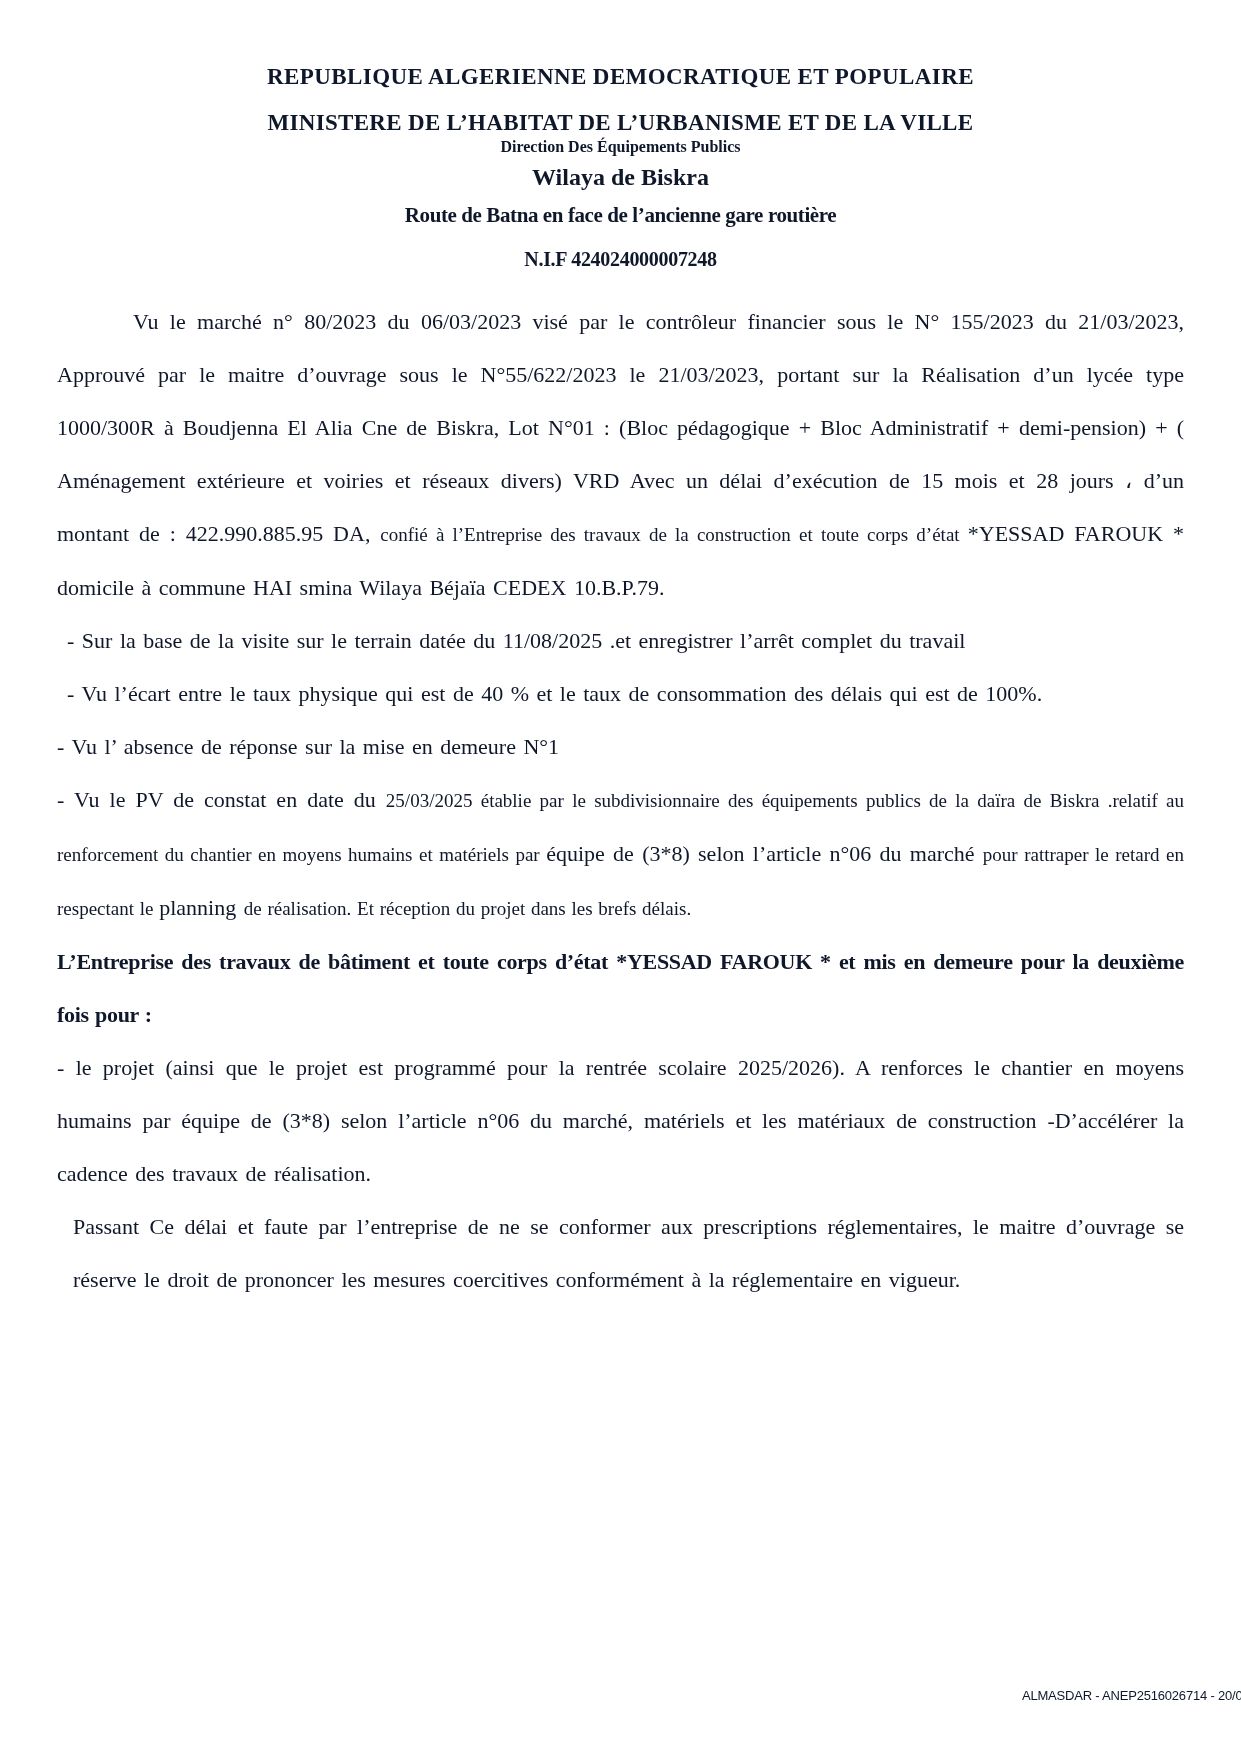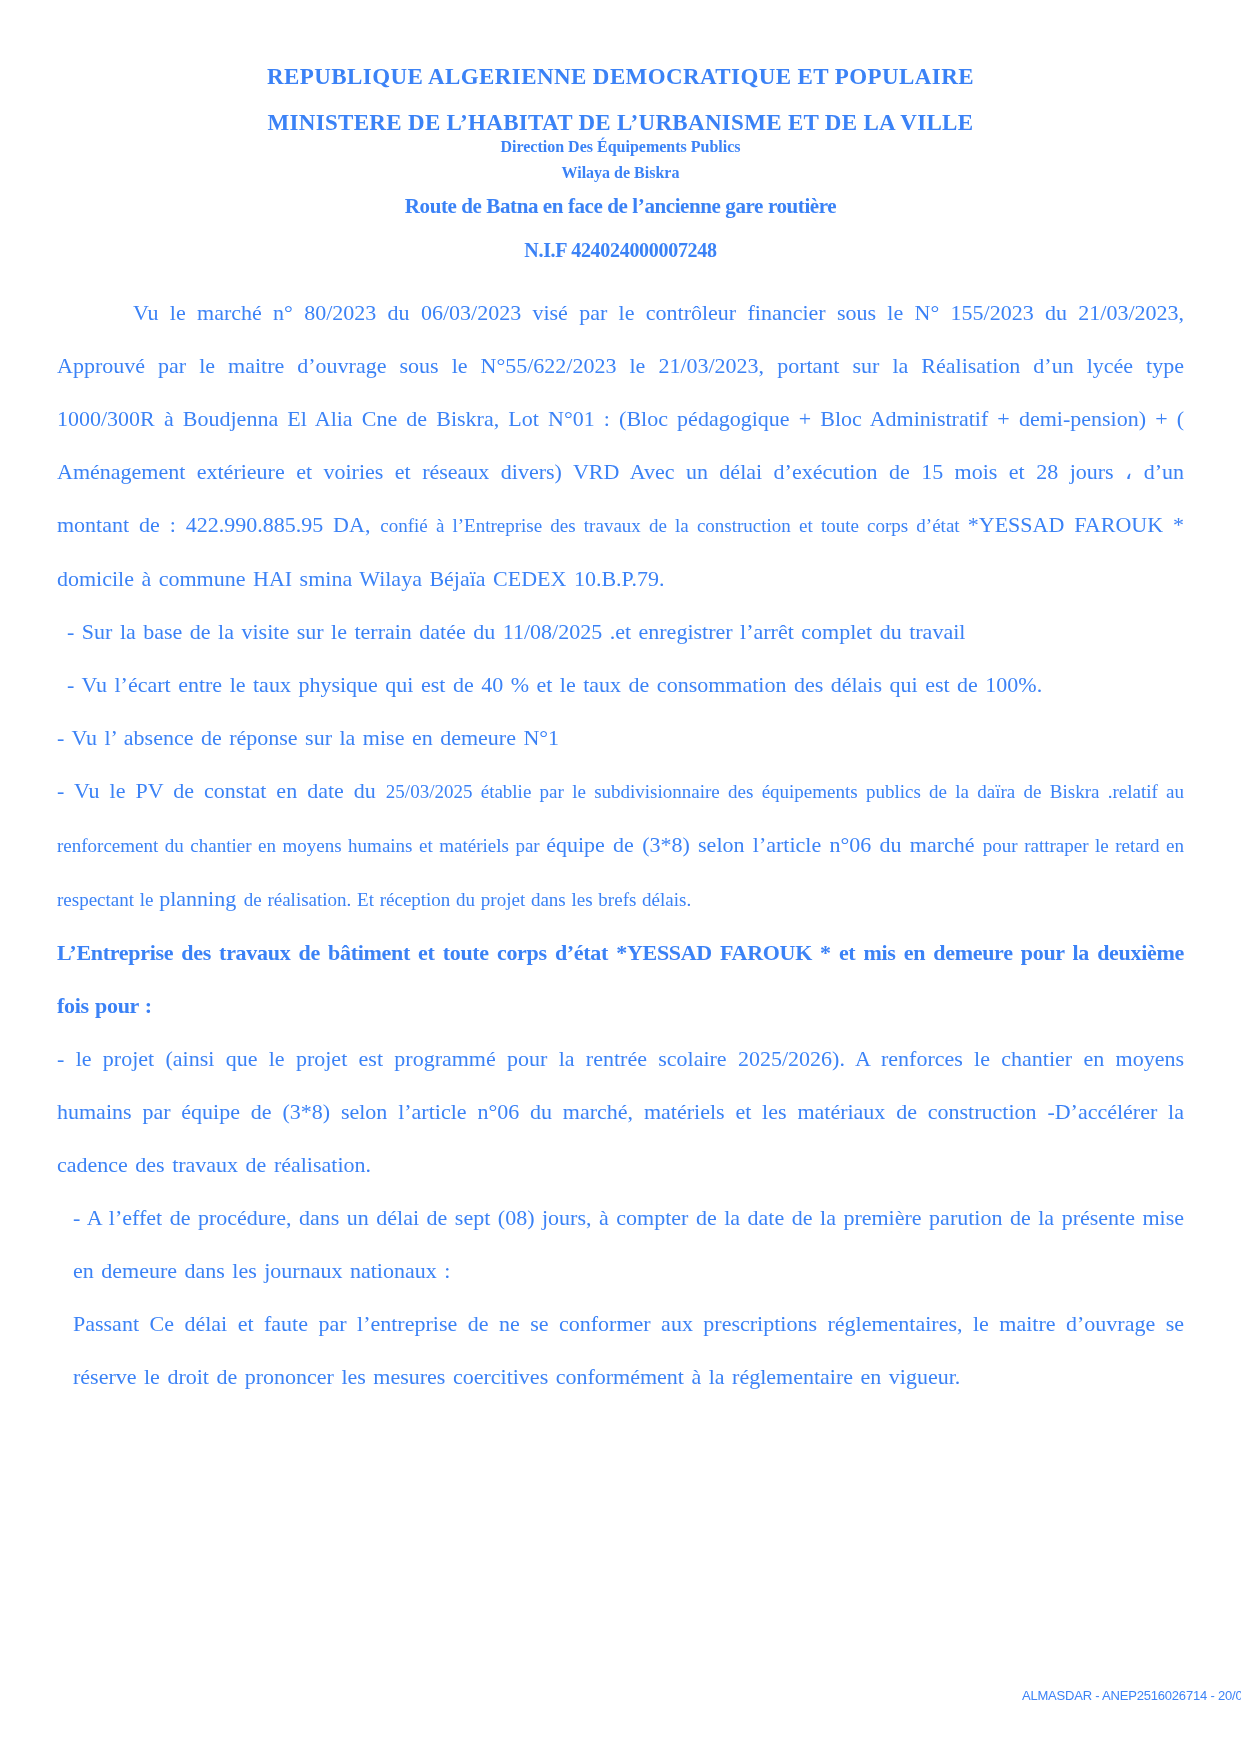--- a/index.html
+++ b/index.html
@@ -5,21 +5,21 @@
   html, body {
     margin: 0;
     padding: 0;
     background: #ffffff;
   }
   .page {
     position: relative;
     width: 1241px;
     height: 1754px;
     background: #ffffff;
-    color: #3b82f6;
+    color: #0f172a;
     font-family: "Liberation Serif", serif;
     overflow: hidden;
     box-sizing: border-box;
   }
   .content {
     padding: 58px 57px 0 57px;
   }
   
   .hdr { text-align: center; }
   .hdr-line1 {
@@ -34,21 +34,21 @@
     letter-spacing: 0.3px;
     margin: 20px 0 0 0;
     text-align: center;
   }
   .hdr-line3 {
     font-size: 16px;
     font-weight: bold;
     margin: 2px 0 0 0;
   }
   .hdr-line4 {
-    font-size: 16px;
+    font-size: 24px;
     font-weight: bold;
     margin: 8px 0 0 0;
   }
   .hdr-line5 {
     font-size: 21px;
     font-weight: bold;
     letter-spacing: -0.4px;
     margin: 12px 0 8px 0;
   }
   .hdr-nif {
@@ -125,21 +125,20 @@
       <p class="para dash">- Vu l’écart entre le taux physique qui est de 40 % et le taux de consommation des délais qui est de 100%.</p>
 
       <p class="para">- Vu l’ absence de réponse sur la mise en demeure N°1</p>
 
       <p class="para"><span>- Vu le  PV de constat en date du </span><span class="rs">25/03/2025 établie par le subdivisionnaire des équipements publics de la daïra de Biskra .relatif au renforcement du chantier en moyens humains et matériels par </span><span>équipe de (3*8) selon l’article n°06 du marché </span><span class="rs">pour rattraper le retard en respectant le </span><span>planning </span><span class="rs">de réalisation. Et réception du projet dans les brefs délais.</span></p>
 
       <p class="para notice">L’Entreprise des travaux de bâtiment et  toute  corps d’état *YESSAD FAROUK * et mis en demeure pour la deuxième fois pour :</p>
 
       <p class="para">- le projet (ainsi que le projet est programmé pour la rentrée scolaire 2025/2026). A renforces le chantier en moyens humains par équipe de (3*8) selon l’article n°06 du marché, matériels et les matériaux de construction -D’accélérer la cadence des travaux de réalisation.</p>
 
-      <p class="para inset">- A l’effet de procédure, dans un délai de sept (08) jours, à compter de la date de la première parution de la présente mise en demeure dans les journaux nationaux :</p>
 
       <p class="para inset">Passant Ce délai et faute par l’entreprise de ne se conformer aux prescriptions réglementaires, le maitre d’ouvrage se réserve le droit de prononcer les mesures coercitives conformément à la réglementaire en vigueur.</p>
 
     </div>
   </div>
 
   <div class="footer">ALMASDAR - ANEP2516026714 - 20/08/2025</div>
 </div>
 
 </body></html>

